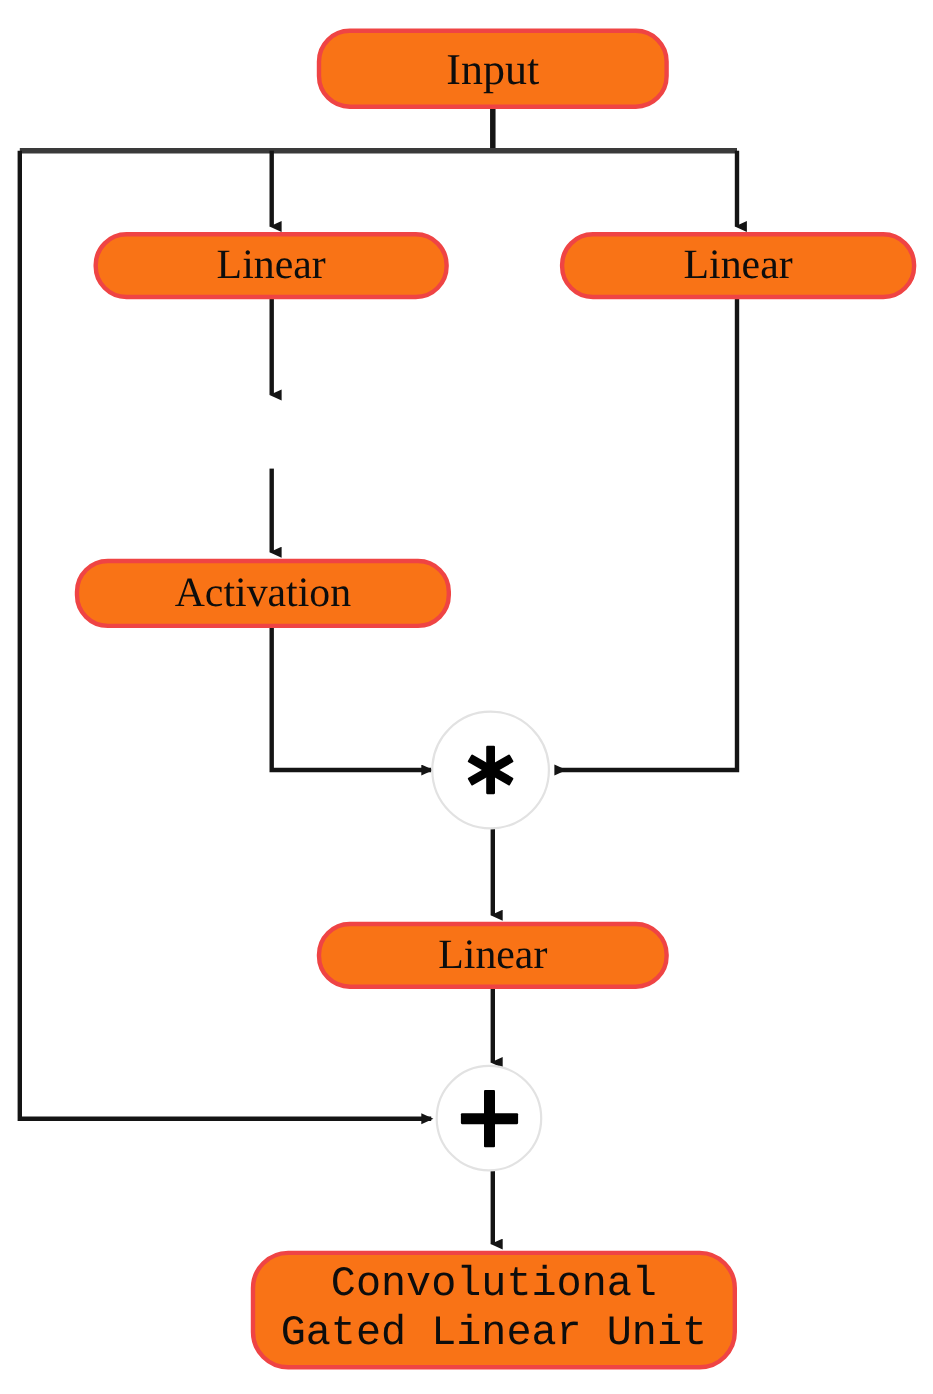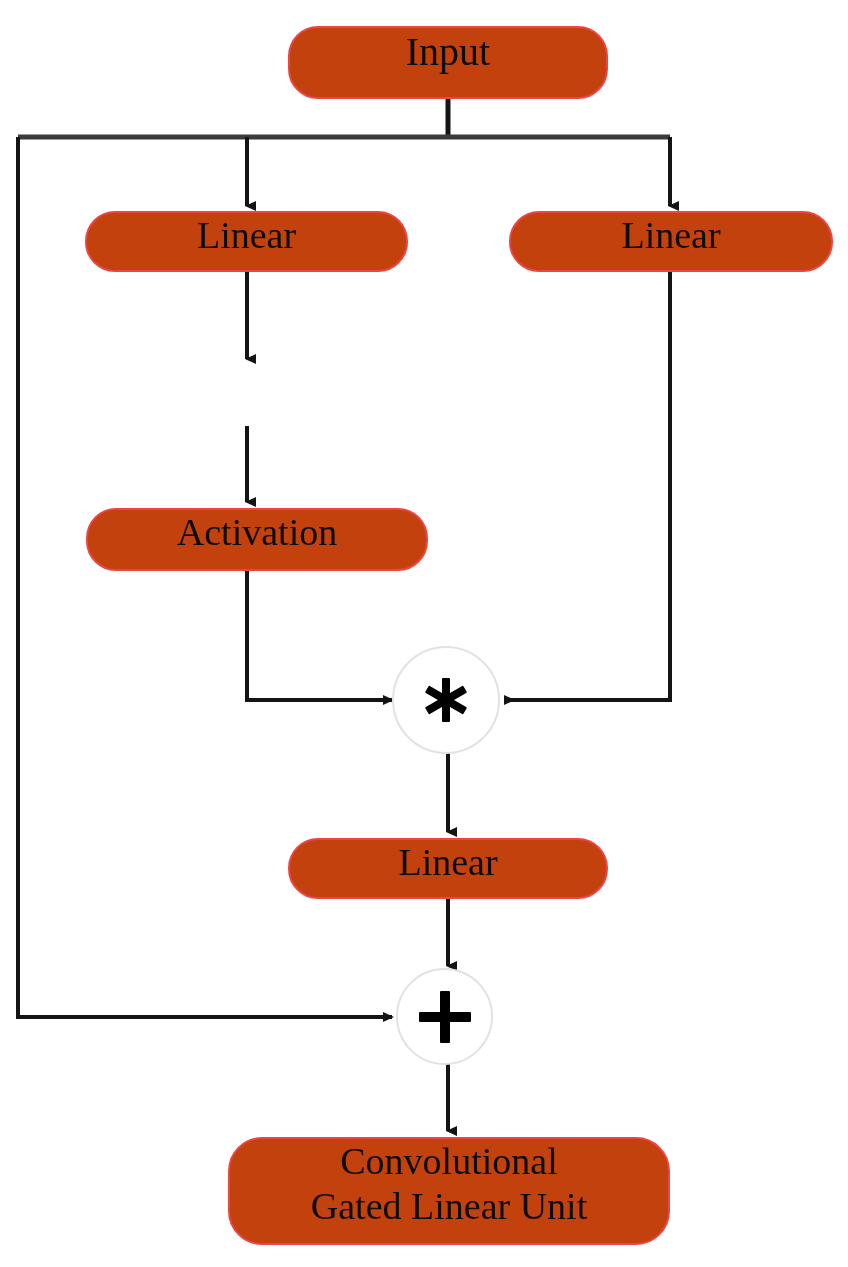--- a/index.html
+++ b/index.html
@@ -14,36 +14,37 @@
   #canvas {
     position: relative;
     width: 848px;
     height: 1267px;
     background: #ffffff;
     overflow: hidden;
   }
   .node {
     position: absolute;
     box-sizing: border-box;
-    background: #c2410c;
-    border: 2px solid #ef4444;
+    background: #f97316;
+    border: 4px solid #ef4444;
     border-radius: 30px;
     display: flex;
-    align-items: flex-start;
+    align-items: center;
     justify-content: center;
     text-align: center;
     color: #0d0d0d;
     font-family: "Liberation Serif", "DejaVu Serif", serif;
     font-weight: 400;
     line-height: 1.18;
     white-space: pre-line;
     z-index: 3;
   }
   .node.two-line {
     border-radius: 34px;
+    font-family: Liberation Mono, monospace;
   }
   .op {
     position: absolute;
     box-sizing: border-box;
     background: #ffffff;
     border: 2px solid #e2e2e2;
     border-radius: 50%;
     display: flex;
     align-items: center;
     justify-content: center;
@@ -151,21 +152,21 @@
 
   <div class="node" style="left:85px; top:211px; width:323px; height:61px; font-size:38px;">
     <span>Linear</span>
   </div>
 
   <div class="node" style="left:509px; top:211px; width:324px; height:61px; font-size:38px;">
     <span>Linear</span>
   </div>
 
 
-  <div class="node" style="left:86px; top:508px; width:342px; height:63px; font-size:38px;">
+  <div class="node" style="left:68px; top:508px; width:342px; height:63px; font-size:38px;">
     <span>Activation</span>
   </div>
 
   <div class="op" style="left:392px; top:646px; width:108px; height:108px;">
     <span class="glyph mul-glyph">
       <i></i>
         <i></i>
         <i></i>
     </span>
   </div>

